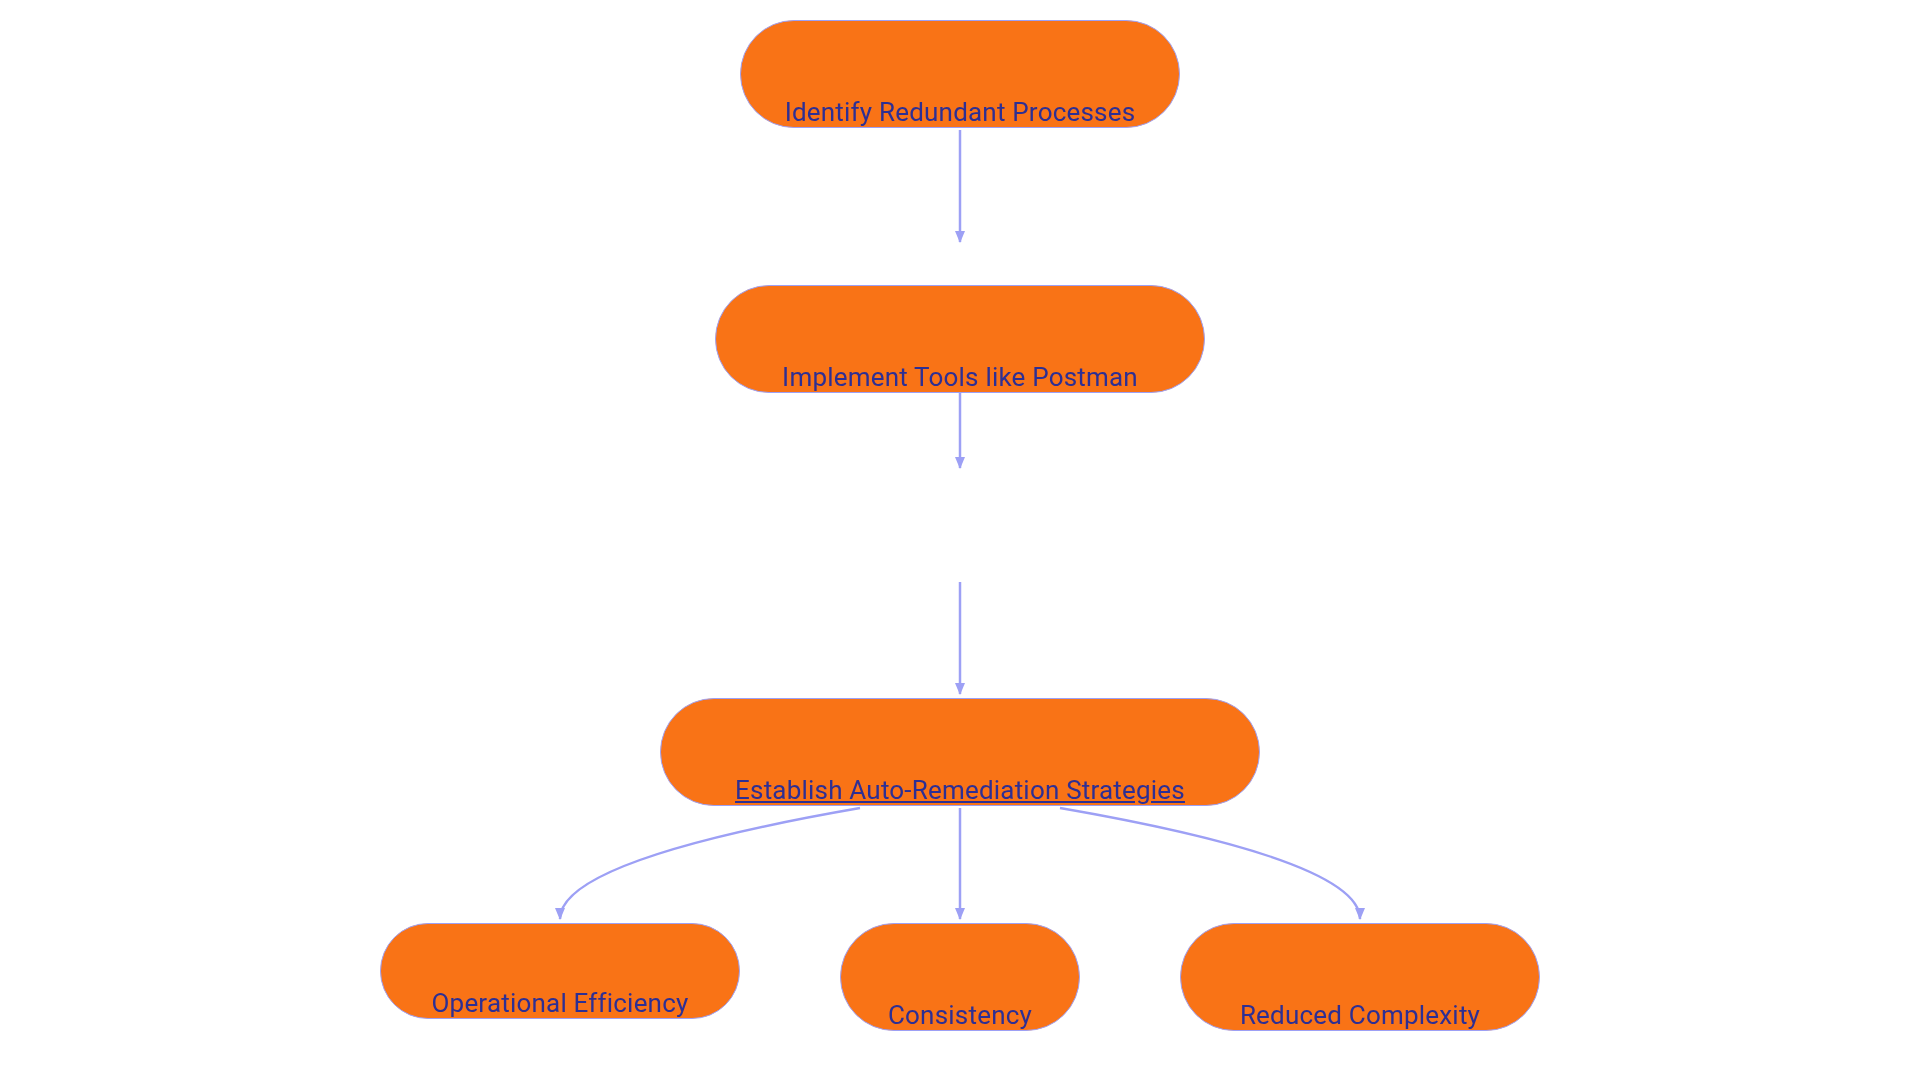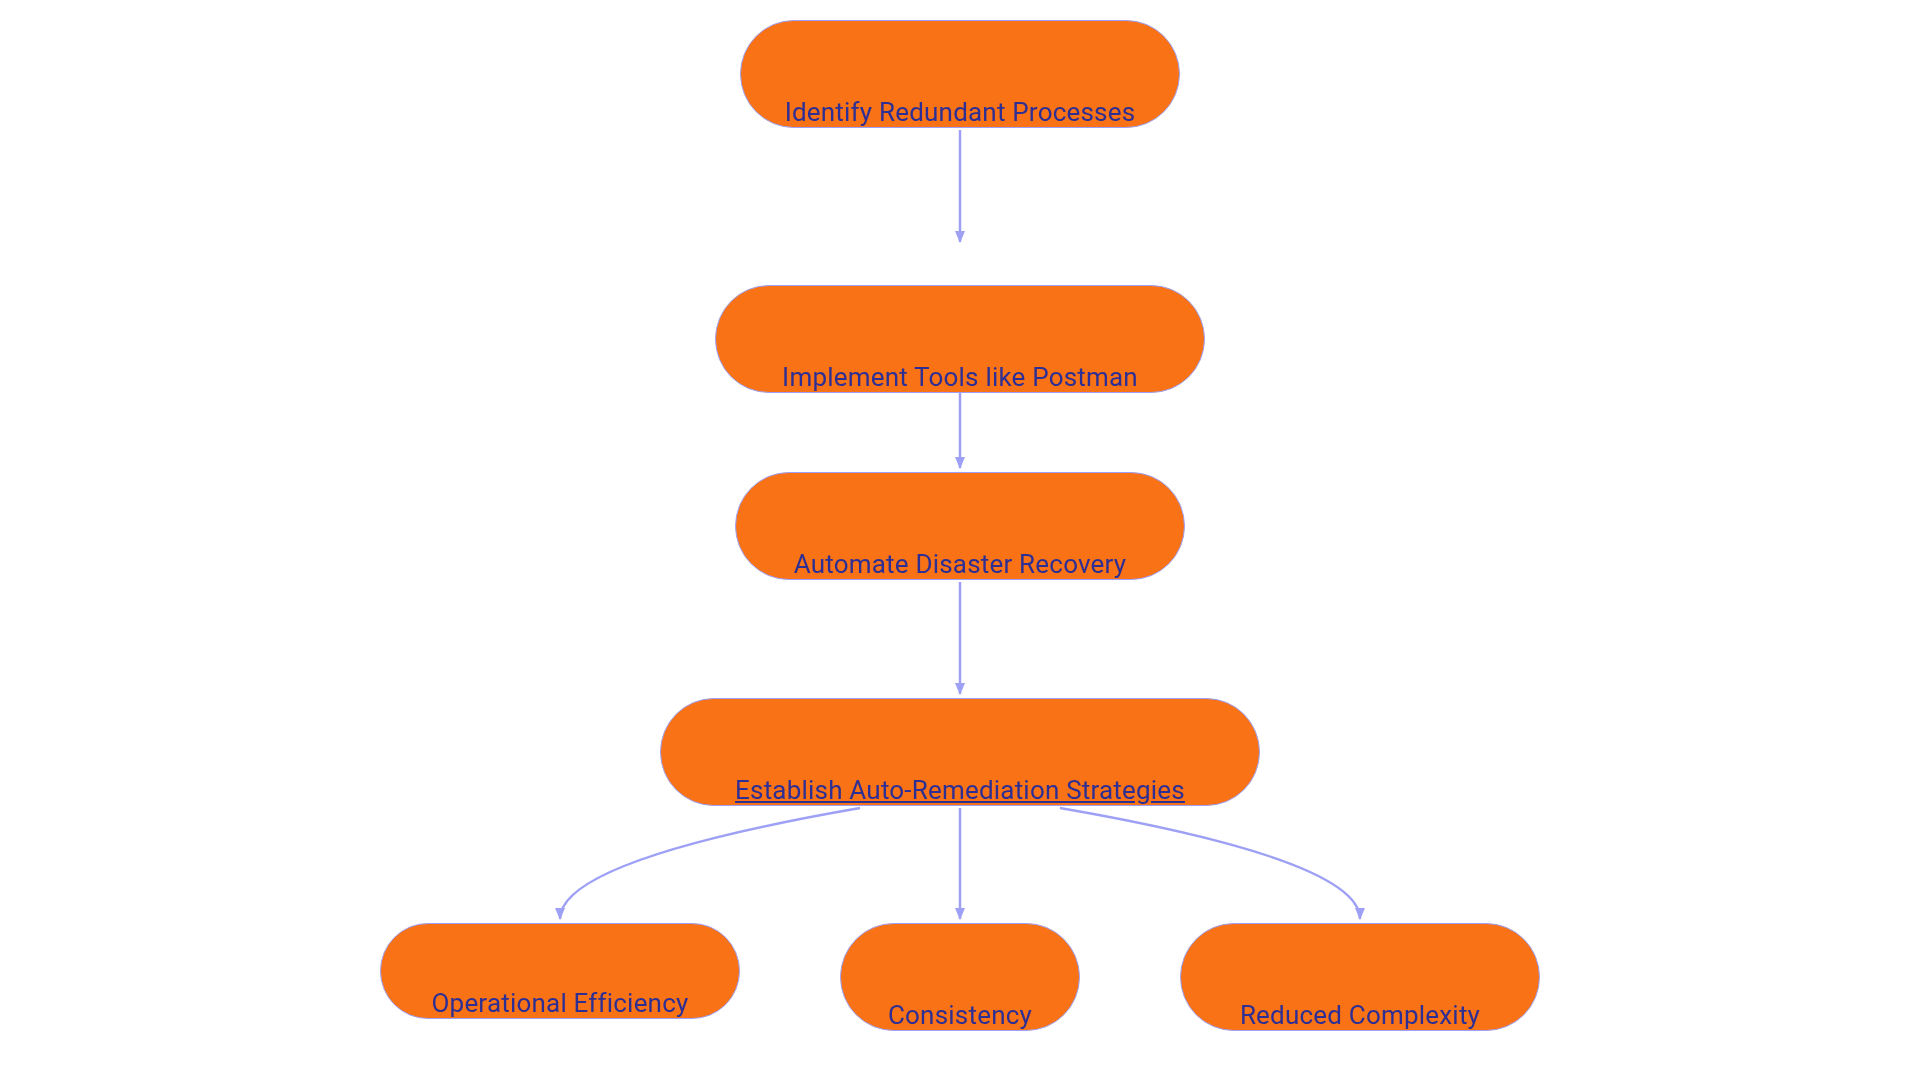--- a/index.html
+++ b/index.html
@@ -62,23 +62,20 @@
 
   <path d="M 1060 808 Q 1360 860, 1360 919" fill="none" stroke="#9da0f5" stroke-width="2.5" marker-end="url(#arrowhead)"></path>
 </svg>
 
 <div class="node" style="left:740px; top:20px; width:440px; height:108px; border-radius:54px;">
   <span>Identify Redundant Processes</span>
 </div>
 <div class="node" style="left:715px; top:246px; width:490px; height:108px; border-radius:54px;margin-top:39px;">
   <span>Implement Tools like Postman</span>
 </div>
-<div class="node" style="left:735px; top:472px; width:450px; height:108px; border-radius:54px;">
-  <span>Automate Disaster Recovery</span>
-</div>
 <div class="node" style="left:660px; top:698px; width:600px; height:108px; border-radius:54px;text-decoration:underline;">
   <span>Establish Auto-Remediation Strategies</span>
 </div>
 <div class="node" style="left:380px; top:923px; width:360px; height:96px; border-radius:54px;">
   <span>Operational Efficiency</span>
 </div>
 <div class="node" style="left:840px; top:923px; width:240px; height:108px; border-radius:54px;">
   <span>Consistency</span>
 </div>
 <div class="node" style="left:1180px; top:923px; width:360px; height:108px; border-radius:54px;">

